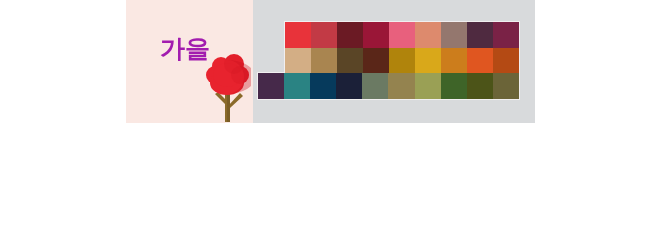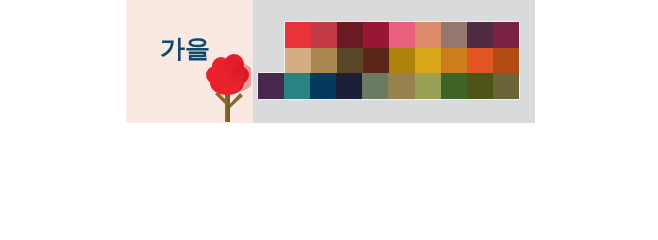--- a/index.html
+++ b/index.html
@@ -105,21 +105,21 @@
   }
 </style>
 </head>
 <body>
 
 <div class="screen">
 
   <div class="left-gutter"></div>
 
   <div class="title-panel" style="background: rgb(250, 232, 227);">
-    <div class="title-text" style="color: #0c4a6e;">가을</div>
+    <div class="title-text" style="color: #a21caf;">가을</div>
   </div>
 
   <div class="tree">
     <svg width="48" height="73" viewBox="0 0 48 73" xmlns="http://www.w3.org/2000/svg">
 
       <path d="M22 44 L22 72 L27 72 L27 44 Z" fill="#8a6a2a"></path>
       <path d="M24 56 L12 44 L15 42 L25 52 Z" fill="#8a6a2a"></path>
       <path d="M25 56 L37 43 L40 46 L27 58 Z" fill="#8a6a2a"></path>
       <path d="M24 44 L24 72 L27 72 L27 44 Z" fill="#6d5220" opacity="0.55"></path>
 

